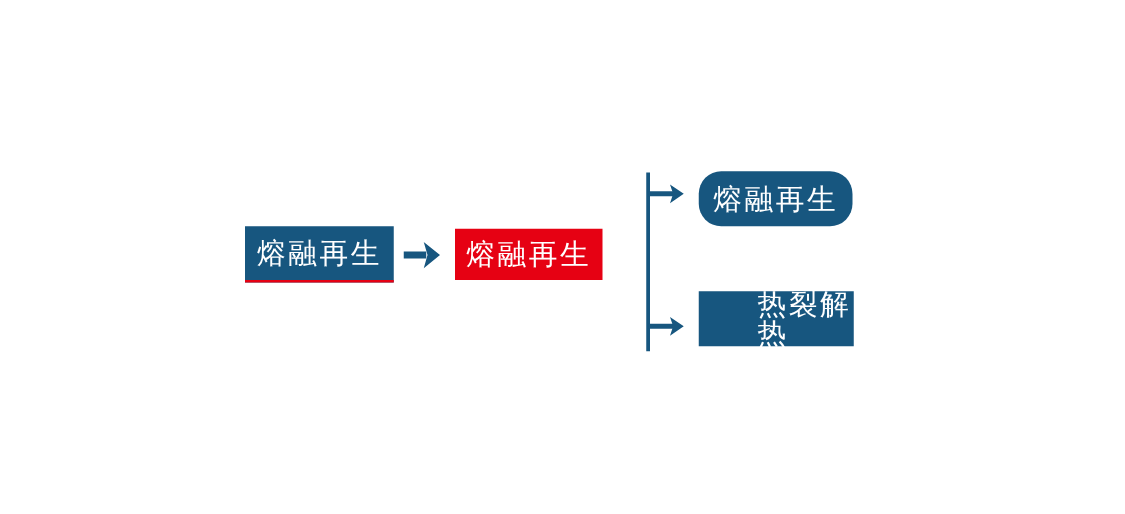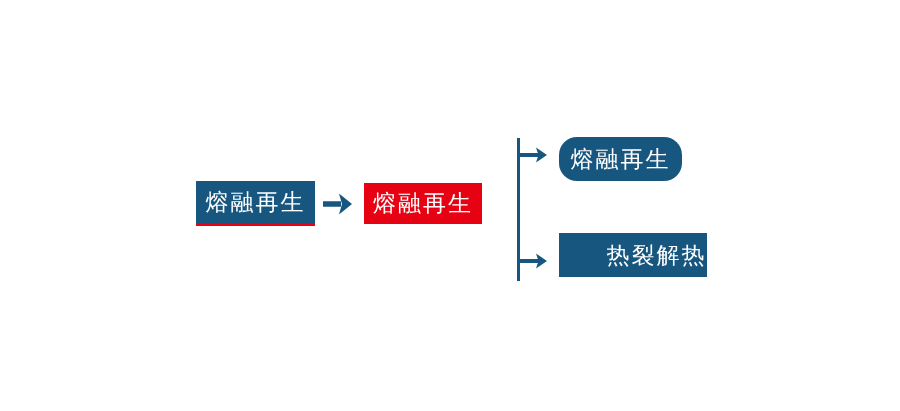--- a/index.html
+++ b/index.html
@@ -41,21 +41,21 @@
   .node-process {
     left: 364px; top: 183px;
     width: 118px; height: 41px;
   }
   .node-output-top {
     left: 559px; top: 137px;
     width: 123px; height: 44px; border-radius: 18px;
   }
   .node-output-bottom {
     left: 559px; top: 233px;
-    width: 148px; height: 44px; padding-left: 47px;
+    width: 124px; height: 44px; padding-left: 47px;
   }
 
   .flow-arrow {
     position: absolute;
     left: 322px; top: 191px;
     width: 32px; height: 26px;
   }
   .trunk-line {
     position: absolute;
     left: 517px; top: 138px;

